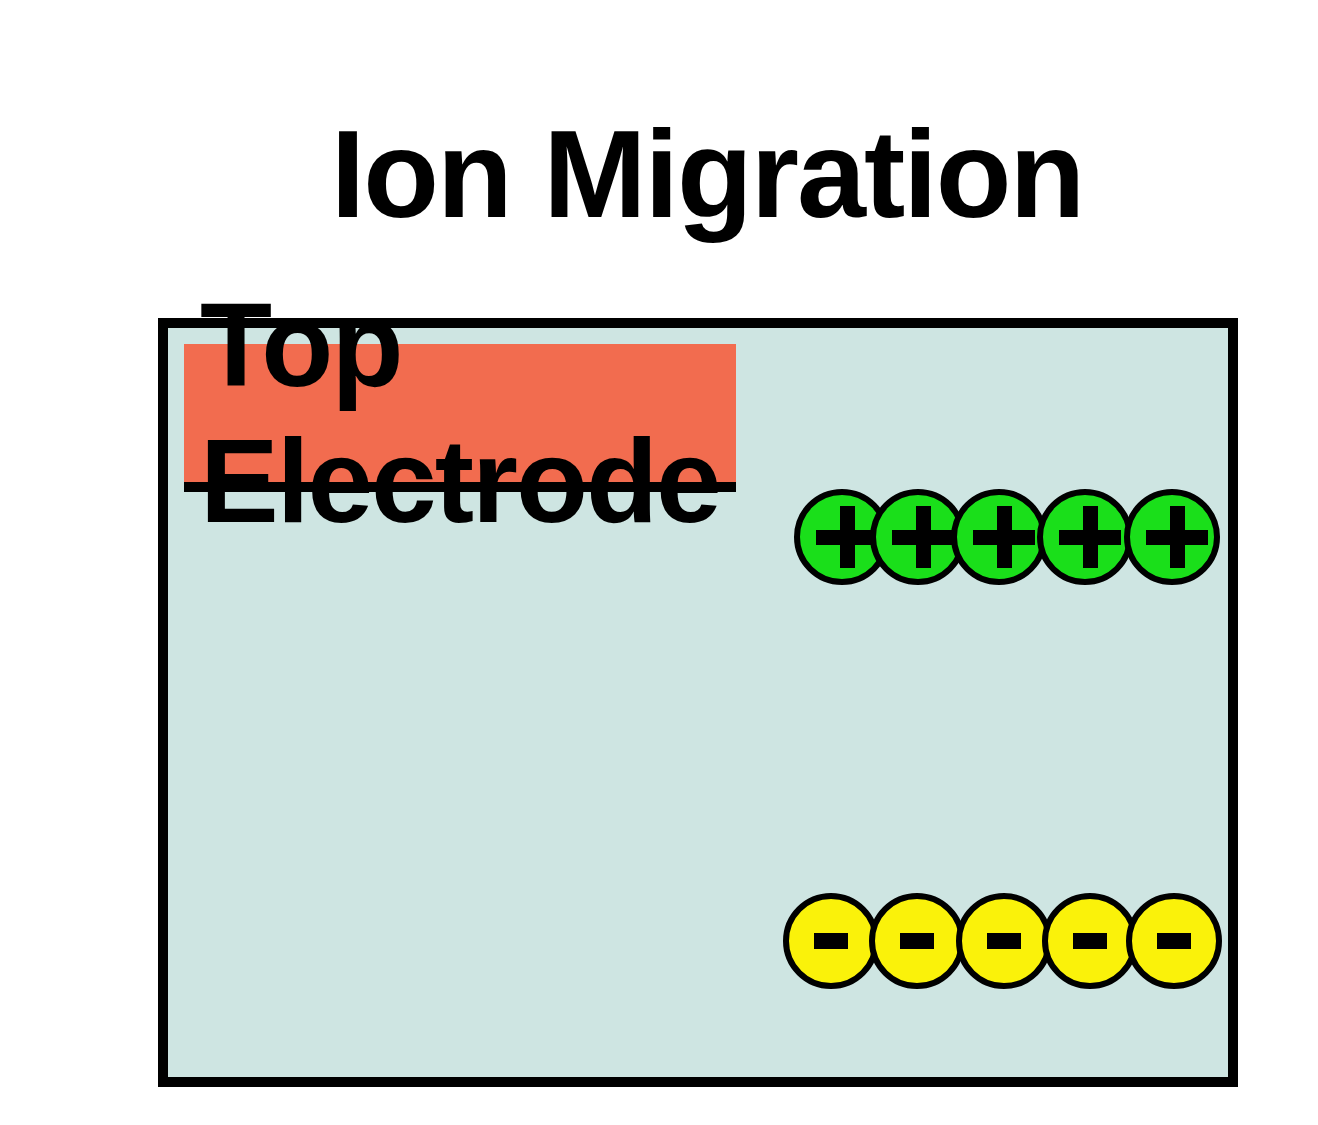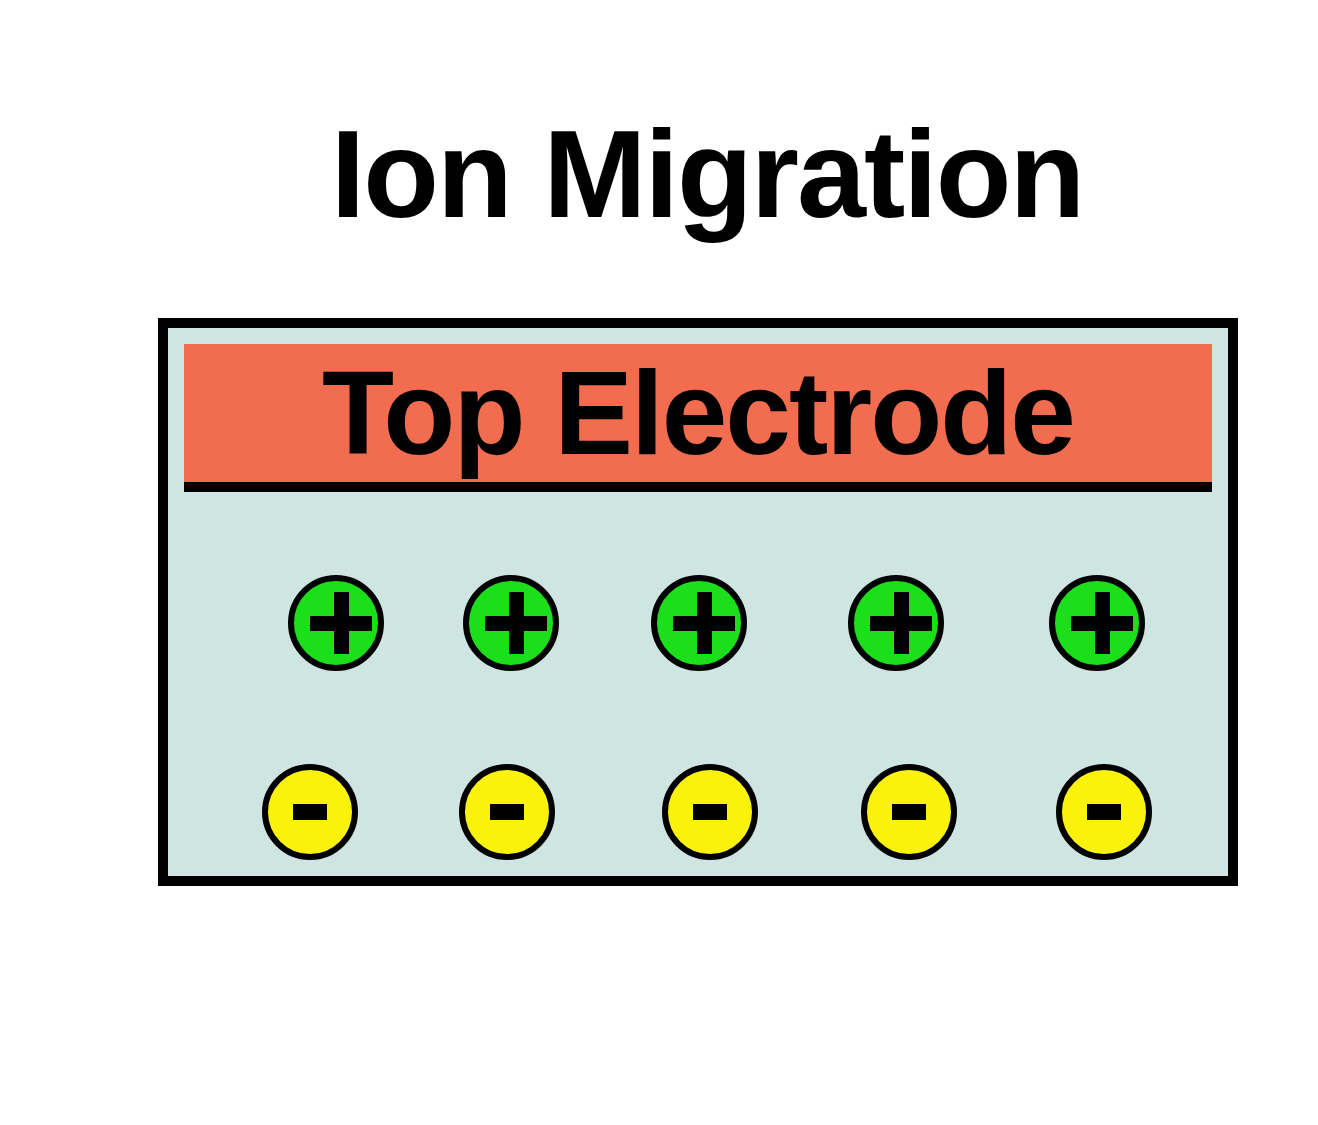--- a/index.html
+++ b/index.html
@@ -30,25 +30,25 @@
     font-weight:bold;
     letter-spacing:-2px;
     line-height:1.1;
     color:var(--text);
   }
 
   
   .stack{
     position:absolute;
     left:110px; top:270px;
-    width:1080px; height:568px;
+    width:1080px; height:769px;
     border:10px solid var(--outline);
     background:var(--electrolyte-fill);
     display:flex;
-    flex-direction:column;
+    flex-direction:row;
   }
 
   .electrode{
     height:148px;
     flex:0 0 148px;
     background:var(--electrode-fill);
     display:flex;
     align-items:center;
     justify-content:center;
     font-size:118px;

